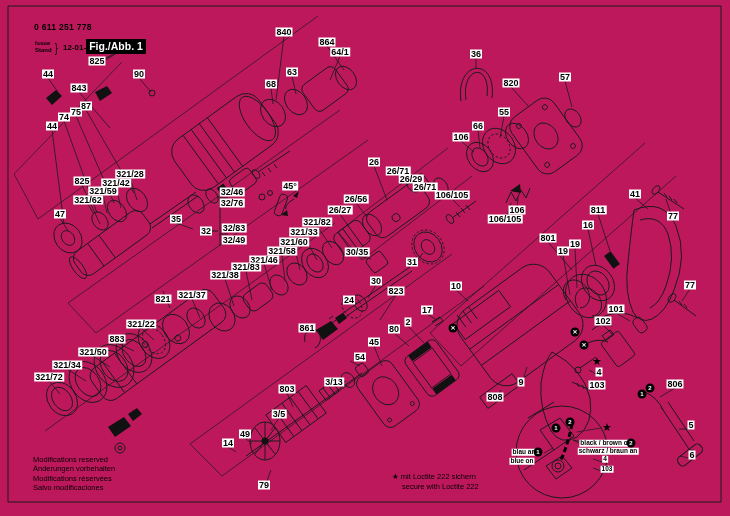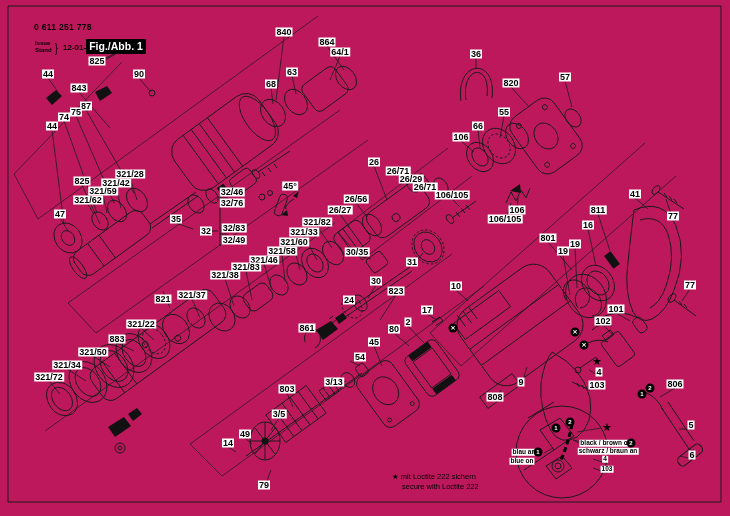--- a/index.html
+++ b/index.html
@@ -389,20 +389,26 @@
 
   <div class="hdr" id="part-number">0 611 251 778</div>
   <div class="hdr" id="issue-block">
     <div>Issue</div>
     <div>Stand</div>
   </div>
   <div class="hdr" id="issue-brace">}</div>
   <div class="hdr" id="issue-date">12-01-17</div>
   <div class="hdr" id="fig-box">Fig./Abb. 1</div>
 
+  <div class="hdr" id="footer">
+    <div>Modifications reserved</div>
+    <div>Änderungen vorbehalten</div>
+    <div>Modifications réservées</div>
+    <div>Salvo modificaciones</div>
+  </div>
 
   <div class="hdr" id="note">
     <div><span>★</span>
       <span>mit Loctite 222 sichern</span></div>
     <div class="ind">secure with Loctite 222</div>
   </div>
 
   <div id="labels-layer">
       <div class="plabel" style="left: 48px; top: 74px;">44</div>
       <div class="plabel" style="left: 79px; top: 88px;">843</div>

